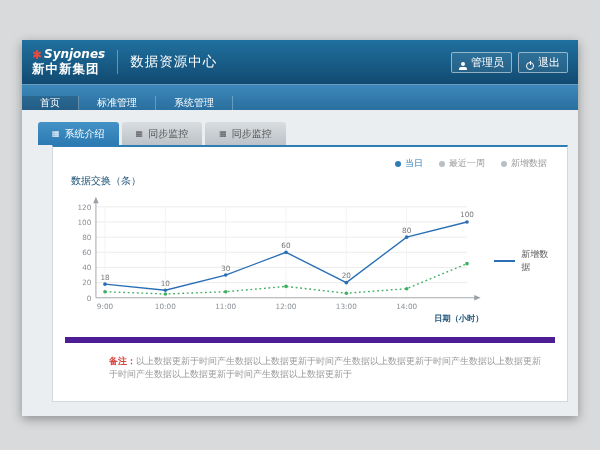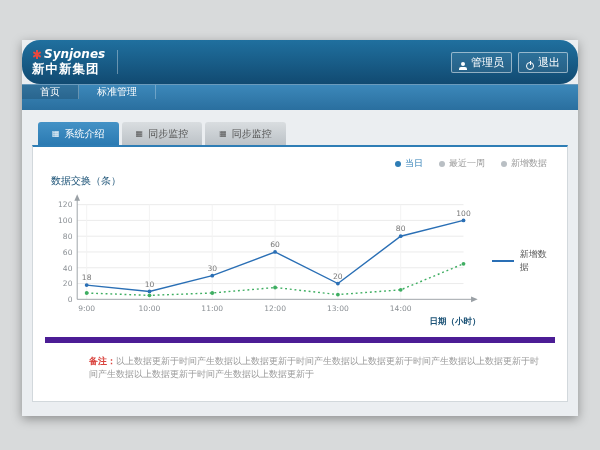--- a/index.html
+++ b/index.html
@@ -12,21 +12,21 @@
   .window {
     width:556px; height:376px; margin:40px auto 0;
     background:#ebeef1;
     box-shadow:0 3px 10px rgba(0,0,0,.35);
     display:flex; flex-direction:column;
   }
   
   .header {
     height:44px; flex:0 0 44px;
     background:linear-gradient(#20709f,#114a71);
-    display:flex; align-items:center; padding:2px 10px; color:#fff;border-radius:18px;
+    display:flex; align-items:center; padding:2px 10px; color:#fff;
   }
   .logo { display:flex; flex-direction:column; line-height:1.15; }
   .logo-top { display:flex; align-items:center; gap:3px; font-style:italic; font-weight:bold; font-size:12px; }
   .logo-star {
     position:relative; width:9px; height:9px; display:inline-block;
     background:linear-gradient(#e8483f,#e8483f) center/2px 9px no-repeat;
   }
   .logo-star::before,.logo-star::after {
     content:""; position:absolute; left:3.5px; top:0; width:2px; height:9px;
     background:#e8483f; border-radius:1px;
@@ -48,40 +48,41 @@
   .icon-lock { width:8px; height:9px; position:relative; display:inline-block; }
   .icon-lock::before { content:""; position:absolute; bottom:0; left:0; width:8px; height:5px; background:#fff; border-radius:1px; }
   .icon-lock::after  { content:""; position:absolute; top:0; left:2px; width:3px; height:4px; border:1px solid #fff; border-bottom:none; border-radius:3px 3px 0 0; }
   .icon-power { width:8px; height:8px; display:inline-block; border:1px solid #fff; border-radius:50%; position:relative; }
   .icon-power::before { content:""; position:absolute; top:-2px; left:2.5px; width:1.5px; height:4px; background:#fff; }
   
   .nav {
     height:26px; flex:0 0 26px;
     background:linear-gradient(#3c88ba,#2a6f9f);
     border-top:1px solid rgba(255,255,255,.3);
-    display:flex; align-items:flex-start;
+    display:flex; align-items:flex-end;
   }
   .nav-item {
     display:flex; align-items:center; padding:0 18px; font-size:10px;
     color:#fff; border-right:1px solid rgba(255,255,255,.28); cursor:pointer;
   }
   .nav-item.active { background:rgba(0,0,0,.16); }
   
   .content { flex:1; padding:12px 10px 0; }
   .tabs { display:flex; gap:3px; padding-left:6px; }
   .tab {
     display:flex; align-items:center; gap:5px; padding:5px 14px 4px;
     font-size:10px; border-radius:3px 3px 0 0; cursor:pointer;
   }
   .tab.active   { background:linear-gradient(#4492c6,#2b7ab2); color:#fff; }
   .tab.inactive { background:linear-gradient(#d9dde0,#bcc2c7); color:#555; }
   .tab-icon { font-size:8px; line-height:1; }
   .card {
     background:#fff; border:1px solid #d2d8dc; border-top:2px solid #2e7db5;
     padding:8px 12px 6px;
+    margin-left:20px;
   }
   .filters { display:flex; justify-content:flex-end; gap:16px; font-size:9px; color:#999; margin:2px 8px 0 0; }
   .filter { display:flex; align-items:center; gap:4px; cursor:pointer; }
   .filter-dot { width:6px; height:6px; border-radius:50%; background:#b9bfc4; display:inline-block; }
   .filter.active { color:#2e7db5; }
   .filter.active .filter-dot { background:#2e7db5; }
   .ylabel { font-size:10px; font-weight:normal; color:#1b5276; margin:4px 0 2px 6px; }
   .chart-row { display:flex; align-items:center; margin-top:4px; }
   .chart-svg { width:452px; height:137px; display:block; }
   .series-legend { display:flex; flex-direction:column; gap:12px; margin-left:2px;font-family:Liberation Serif, serif; }
@@ -98,35 +99,37 @@
 
   <div class="header">
     <div class="logo">
       <span class="logo-top">
         <span class="logo-star"></span>
         <span>Synjones</span>
       </span>
       <span class="logo-bottom">新中新集团</span>
     </div>
     <div class="header-divider"></div>
+    <div class="app-title">数据资源中心</div>
     <div class="header-actions">
       <div class="chip">
         <span class="icon-user"></span>
         <span>管理员</span>
       </div>
       <div class="chip">
         <span class="icon-power"></span>
         <span>退出</span>
       </div>
     </div>
   </div>
 
   <div class="nav">
     <div class="nav-item active">首页</div>
     <div class="nav-item">标准管理</div>
+    <div class="nav-item">系统管理</div>
   </div>
 
   <div class="content">
 
     <div class="tabs">
       <div class="tab active">
         <span class="tab-icon">▦</span>
         <span>系统介绍</span>
       </div>
       <div class="tab inactive">

